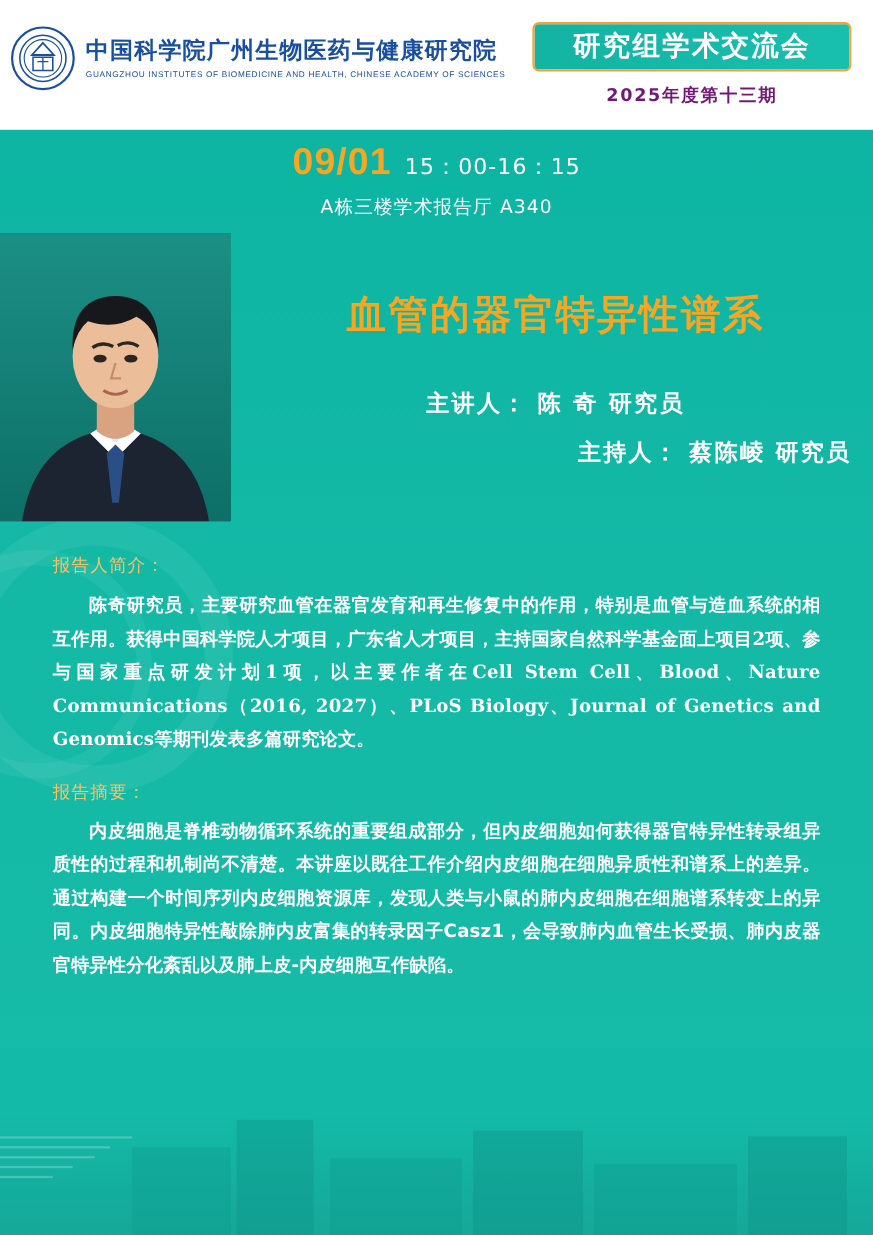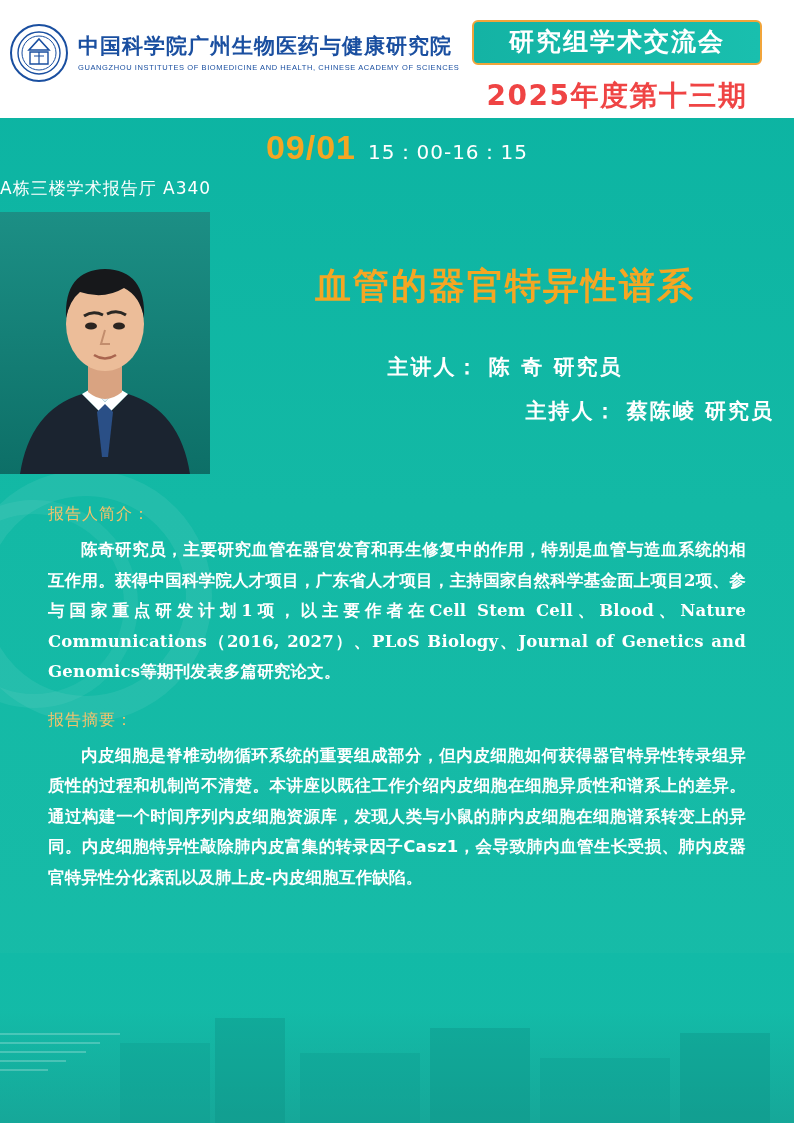--- a/index.html
+++ b/index.html
@@ -114,21 +114,21 @@
   .logo-en {
     font-family: "Liberation Sans", sans-serif;
     font-size: 7.5px;
     color: #1a4fa0;
     letter-spacing: 0.6px;
     margin-top: 3px;
     white-space: nowrap;
   }
   .ribbon {
     position: absolute;
-    right: 32px;
+    right: 20px;
     top: 20px;
     width: 290px;
     text-align: center;
   }
   .ribbon-box {
     background: linear-gradient(90deg, #14b3a4 0%, #19bfae 100%);
     border: 2px solid #f1a43a;
     border-radius: 6px;
     padding: 7px 10px 9px;
     box-sizing: border-box;
@@ -138,31 +138,32 @@
     font-size: 25px;
     font-weight: bold;
     color: #ffffff;
     letter-spacing: 2px;
     line-height: 1;
     white-space: nowrap;
   }
   .ribbon-sub {
     margin-top: 12px;
     font-family: "DejaVu Sans", sans-serif;
-    font-size: 28px;
-    font-weight: bold;
-    color: #ef4444;
+    font-size: 16px;
+    font-weight: bold;
+    color: #701a75;
     letter-spacing: 1.5px;
     white-space: nowrap;
   }
 
   
   .datebar {
     position: relative;
     z-index: 4;
+    text-align: center;
     padding-top: 10px;
   }
   .date-line {
     display: flex;
     align-items: baseline;
     justify-content: center;
   }
   .date-big {
     font-family: "Liberation Sans", sans-serif;
     font-size: 34px;

